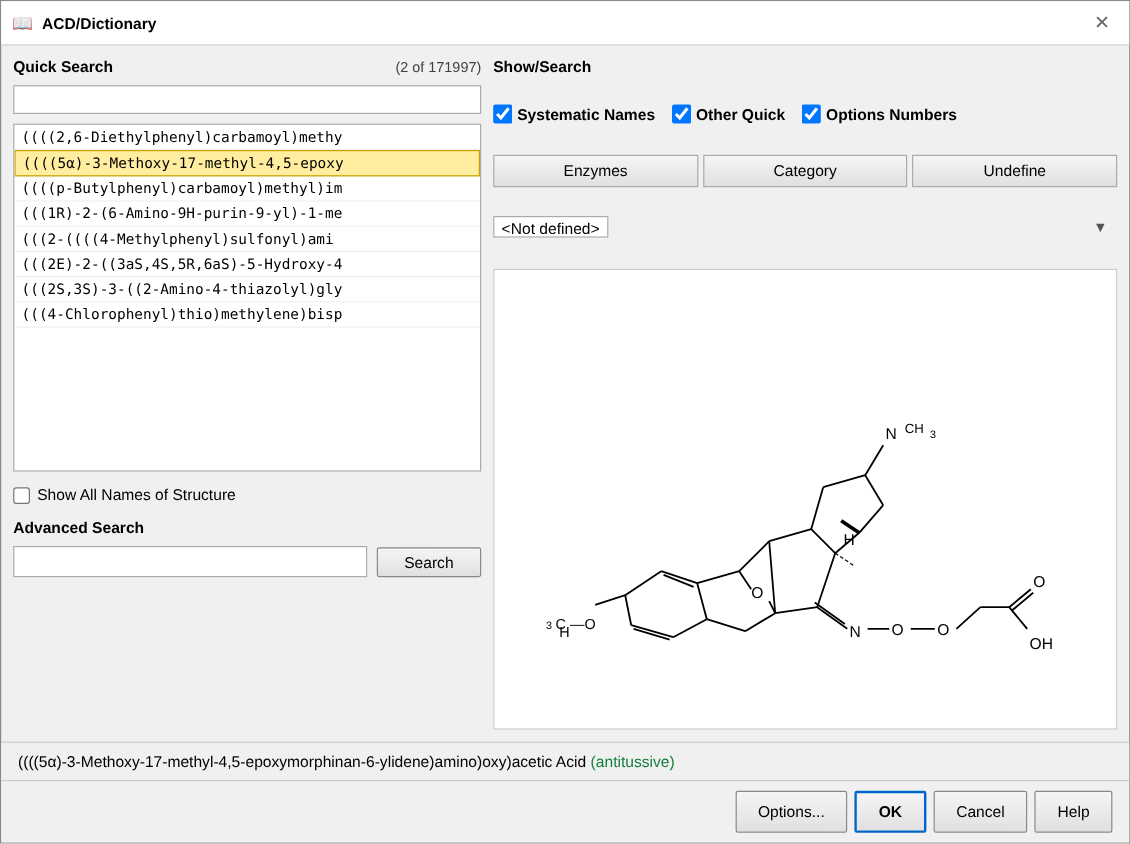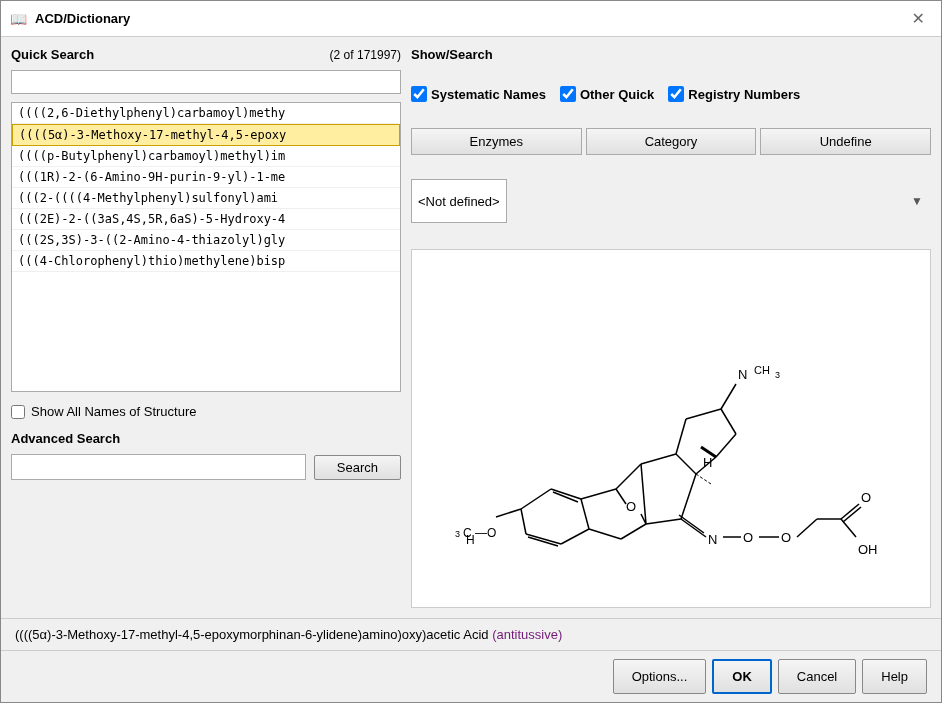--- a/index.html
+++ b/index.html
@@ -65,21 +65,21 @@
       display: flex;
       flex-direction: column;
       gap: 8px;
     }
     .quick-search-header {
       display: flex;
       justify-content: space-between;
       align-items: center;
     }
     .quick-search-label { font-weight: 600; font-size: 13px; }
-    .quick-search-count { font-size: 12px; color: #000000; }
+    .quick-search-count { font-size: 12px; color: #404040; }
     .search-input-top {
       width: 100%;
       height: 24px;
       border: 1px solid #aaa;
       padding: 2px 4px;
       font-size: 12px;
       background: #fff;
     }
     .list-container {
       flex: 1;
@@ -174,21 +174,21 @@
       text-align: center;
     }
     .dropdown-row {
       display: flex;
       align-items: center;
       gap: 4px;
       margin-bottom: 6px;
     }
     .dropdown-select {
       flex: 1;
-      height: 44px;
+      height: 18px;
       border: 1px solid #aaa;
       background: #fff;
       font-size: 13px;
       padding: 2px 6px;
       cursor: pointer;
       appearance: none;
       -webkit-appearance: none;
     }
     .dropdown-wrapper {
       flex: 1;
@@ -215,21 +215,21 @@
     }
 
     
     .status-bar {
       padding: 8px 14px;
       background: #f0f0f0;
       border-top: 1px solid #ccc;
       font-size: 13px;
       color: #000;
     }
-    .status-bar .antitussive { color: #701a75; }
+    .status-bar .antitussive { color: #15803d; }
 
     
     .footer-bar {
       display: flex;
       justify-content: flex-end;
       gap: 6px;
       padding: 8px 14px;
       background: #f0f0f0;
       border-top: 1px solid #ccc;
     }
@@ -294,21 +294,21 @@
         <label class="checkbox-item">
           <input type="checkbox" checked="" style="">
           <span>Systematic Names</span>
         </label>
         <label class="checkbox-item">
           <input type="checkbox" checked="" style="">
           <span>Other Quick</span>
         </label>
         <label class="checkbox-item">
           <input type="checkbox" checked="" style="">
-          <span>Registry Numbers</span>
+          <span>Options Numbers</span>
         </label>
       </div>
 
       <div class="tabs-row">
         <button class="tab-btn">Enzymes</button>
         <button class="tab-btn">Category</button>
         <button class="tab-btn">Undefine</button>
       </div>
 
       <div class="dropdown-row">

